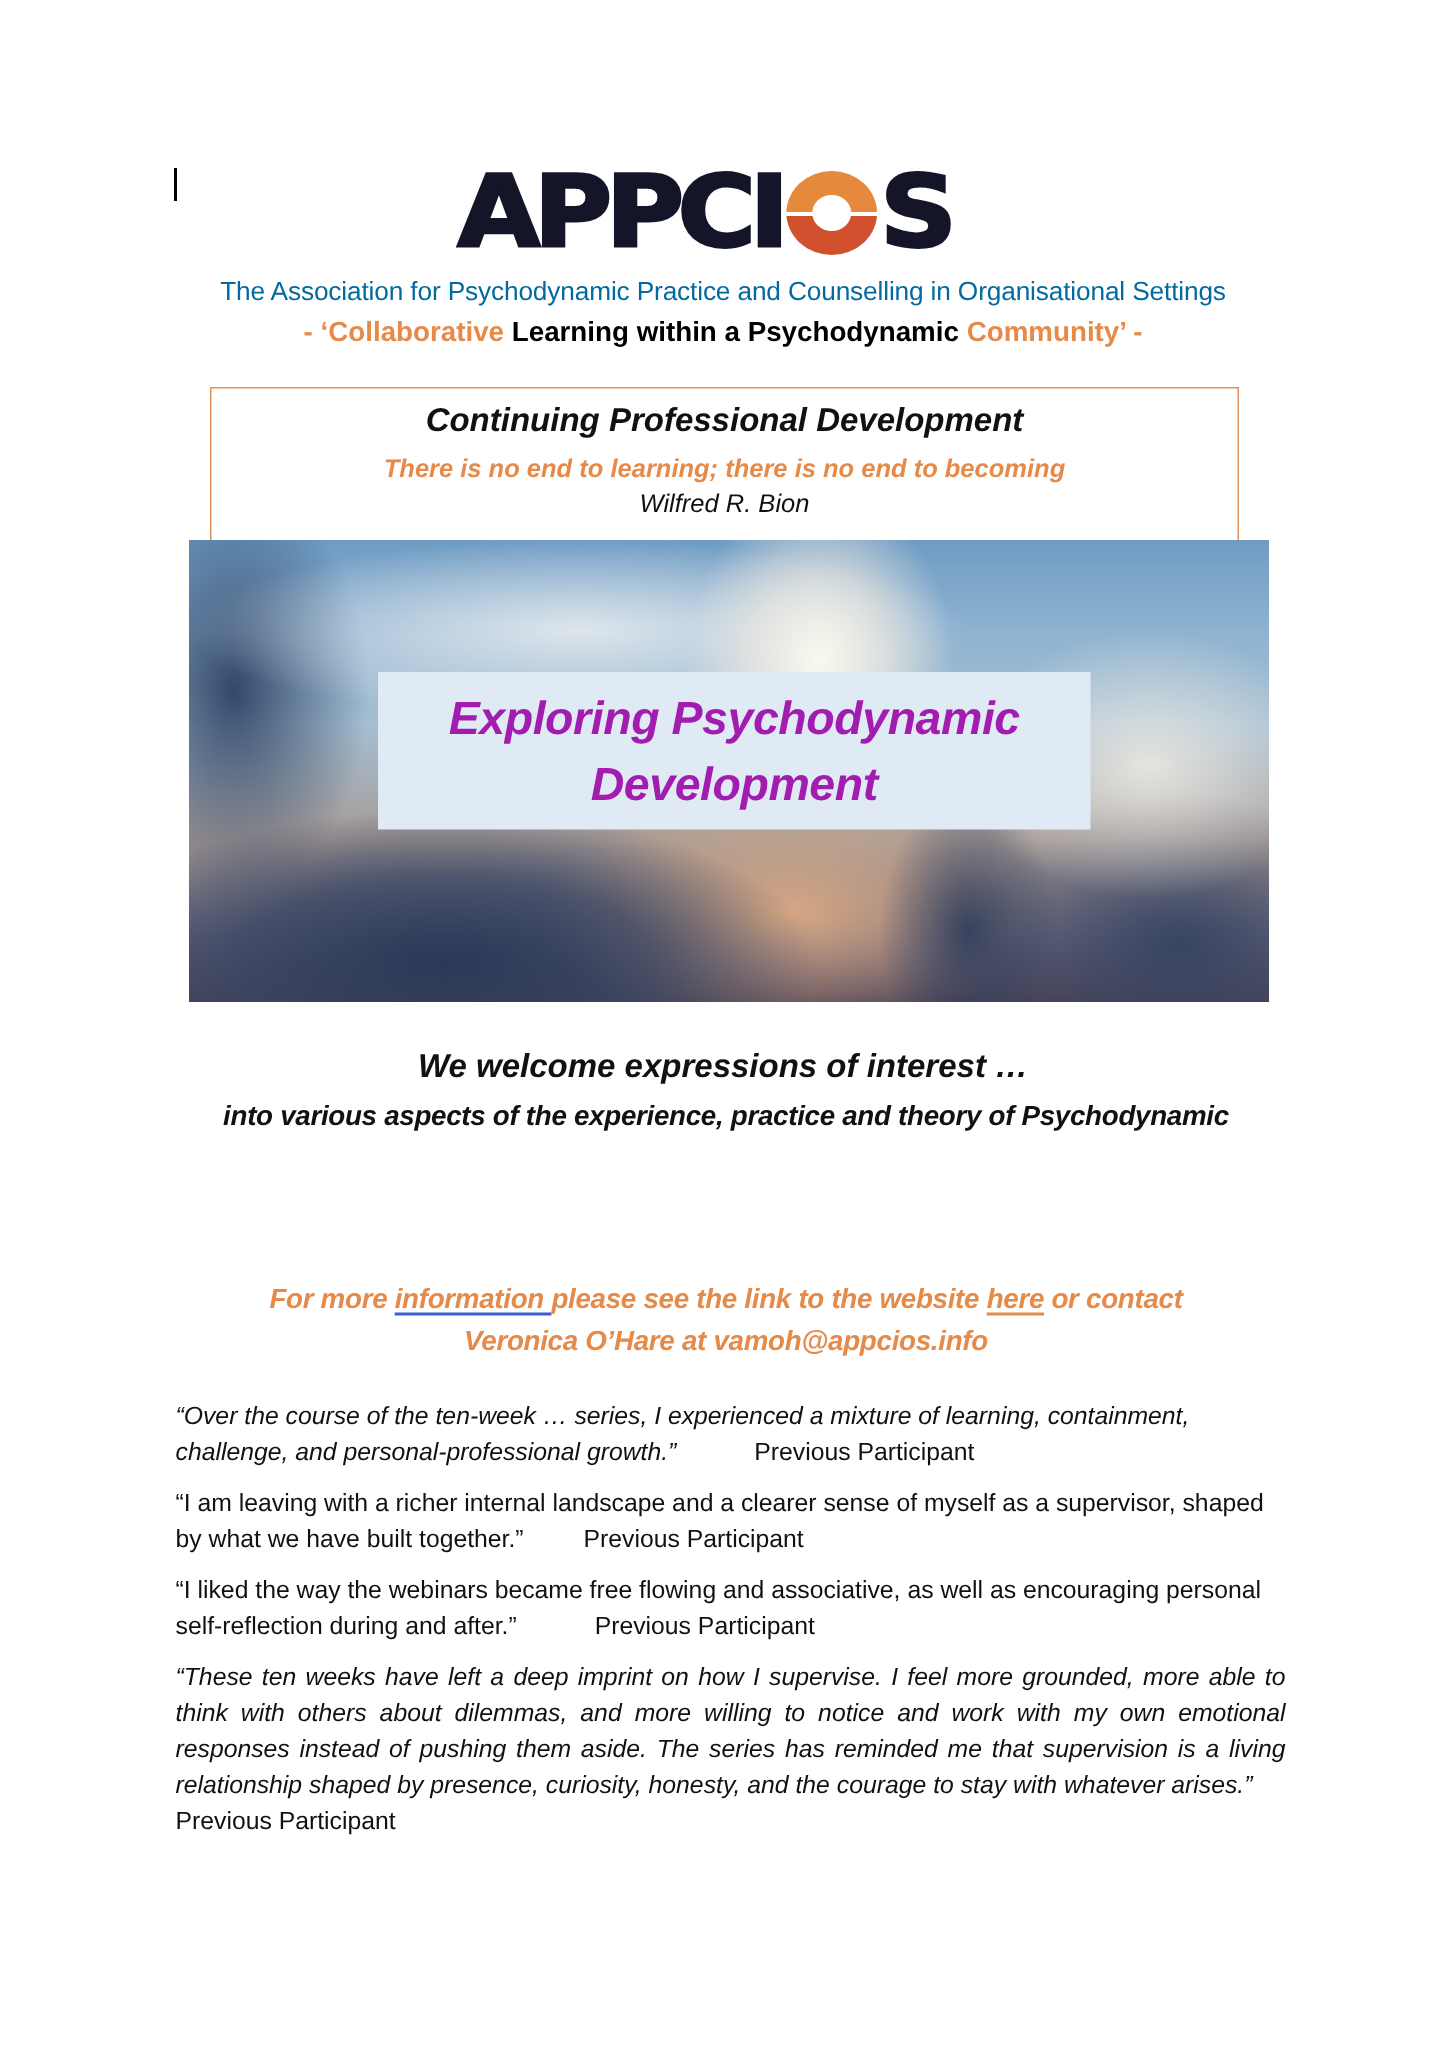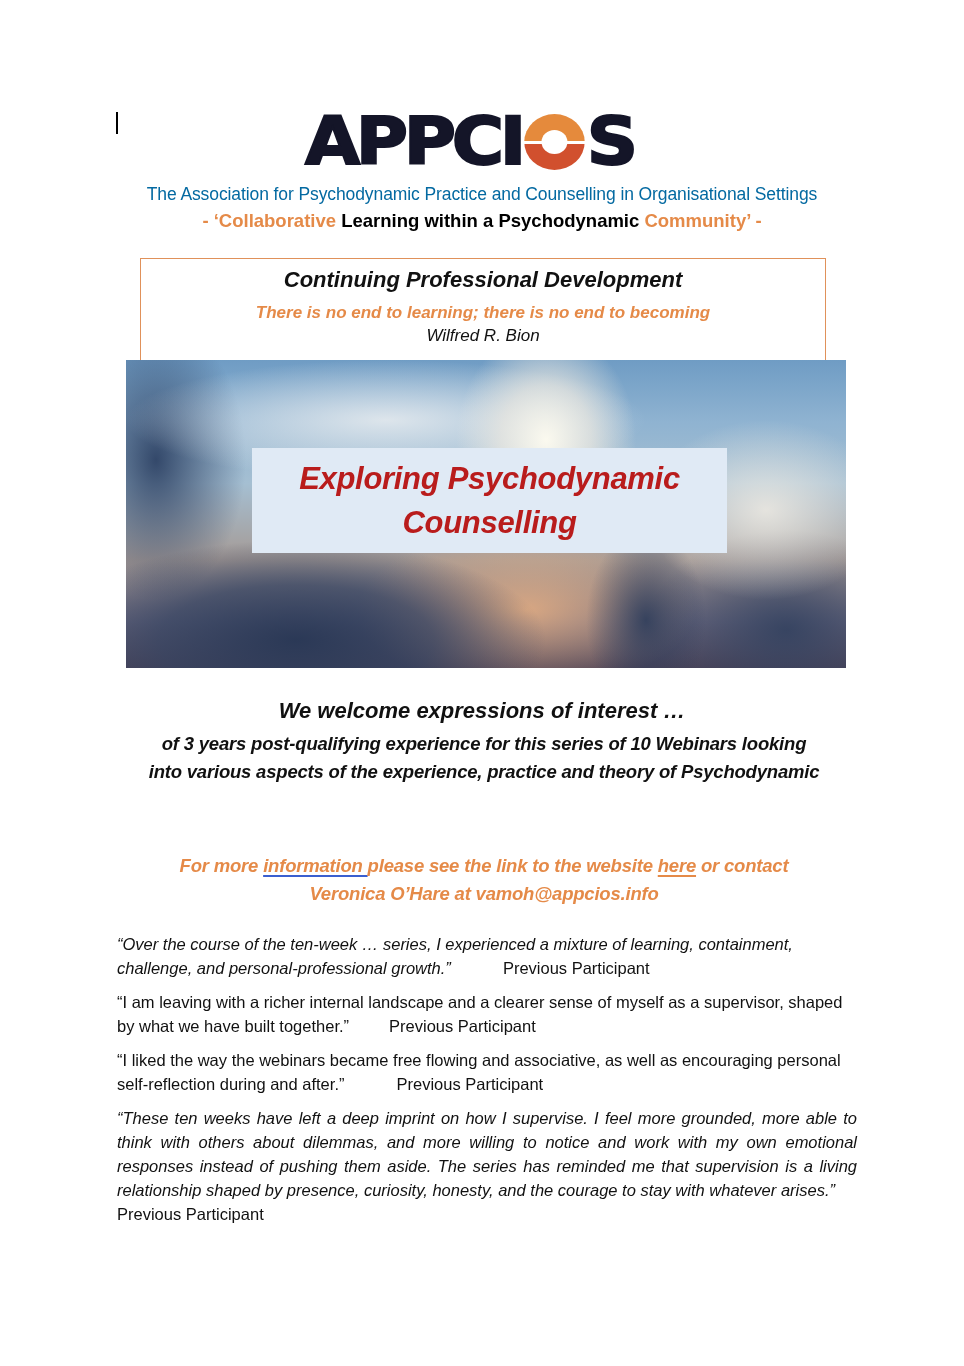--- a/index.html
+++ b/index.html
@@ -139,21 +139,21 @@
       width: 475px;
       height: 105px;
       background: #e0eaf5;
       text-align: center;
       padding-top: 9px;
     }
     .banner-title {
       font-size: 31px;
       font-weight: bold;
       font-style: italic;
-      color: #b91c1c;
+      color: #a21caf;
       line-height: 44px;
       letter-spacing: -0.3px;
     }
 
     
     .welcome-head {
       position: absolute;
       left: 0; width: 964px;
       top: 698px;
       text-align: center;
@@ -246,28 +246,27 @@
 
 <div class="cpd-box">
   <div class="cpd-title">Continuing Professional Development</div>
   <div class="cpd-quote">There is no end to learning; there is no end to becoming</div>
   <div class="cpd-author">Wilfred R. Bion</div>
 </div>
 
 <div class="banner">
   <div class="banner-title-box">
     <div class="banner-title">Exploring Psychodynamic</div>
-    <div class="banner-title">Counselling</div>
+    <div class="banner-title">Development</div>
   </div>
 </div>
 
 <div class="welcome-head">We welcome expressions of interest …</div>
 
 <div class="welcome-body">
-  <div>of 3 years post-qualifying experience for this series of 10 Webinars looking</div>
   <div>into various aspects of the experience, practice and theory of Psychodynamic</div>
 </div>
 
 <div class="info">
   <div><span>For more </span><span class="u-blue">information </span><span>please see the link to the website </span><span class="u-orange">here</span><span> or contact</span></div>
   <div>Veronica O’Hare at vamoh@appcios.info</div>
 </div>
 
 <div class="testimonials">
   <div class="testimonial italic">

